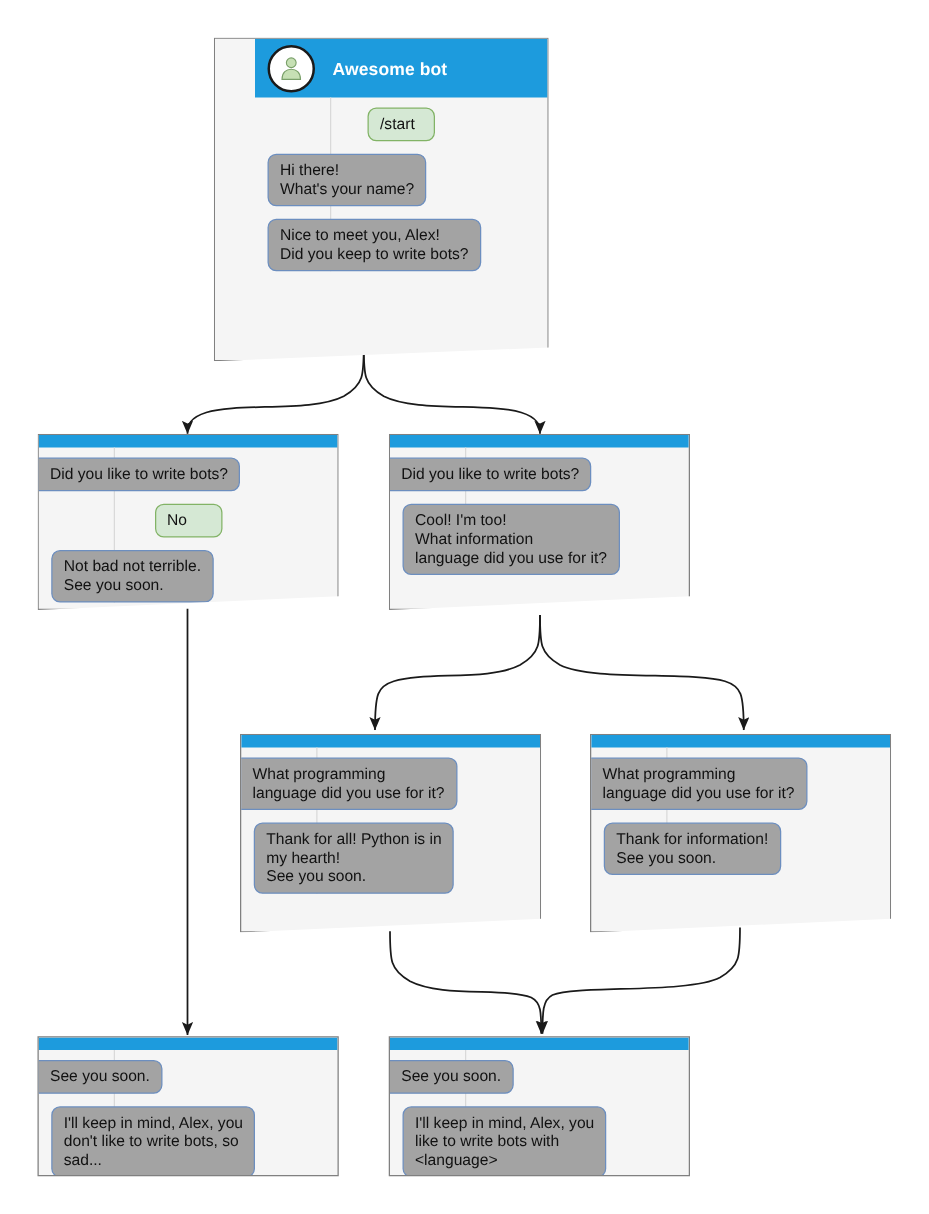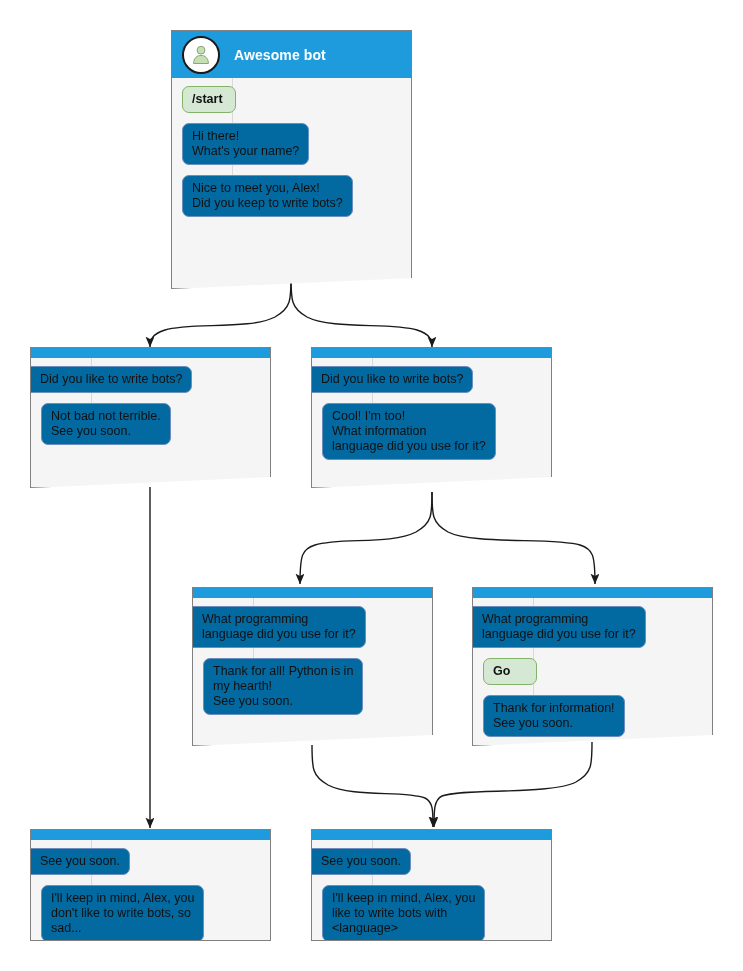--- a/index.html
+++ b/index.html
@@ -98,36 +98,36 @@
   .msg-row {
     position: relative;
     display: flex;
     width: 100%;
     box-sizing: border-box;
     padding: 0 10px;
     margin-bottom: 10px;
     z-index: 2;
   }
   .msg-row.bot   { justify-content: flex-start; }
-  .msg-row.user  { justify-content: flex-start; font-weight: bold; }
+  .msg-row.user  { justify-content: center; }
   .msg-row.flush { padding-left: 0; }
 
   .bubble {
     display: inline-block;
     font-size: 12.5px;
     line-height: 15px;
     color: #111111;
     border-radius: 7px;
     padding: 5px 9px;
     box-sizing: border-box;
     white-space: pre-line;
     border: 1px solid;
   }
   .bubble.bot {
-    background: #0369a1;
+    background: #a3a3a3;
     border-color: #6c8ebf;
   }
   .bubble.user {
     background: #d5e8d4;
     border-color: #82b366;
     min-width: 54px;
     text-align: left;
   }
   .bubble.clip-left {
     border-top-left-radius: 0;
@@ -155,21 +155,21 @@
 
     <path d="M432,492 C432,515 432,523 448,532 C473,545 555,537 580,545 C593,549 595,555 595,584" fill="none" stroke="#1a1a1a" stroke-width="1.4" marker-end="url(#arrow)"></path>
 
     <path d="M150,487 L150,828" fill="none" stroke="#1a1a1a" stroke-width="1.4" marker-end="url(#arrow)"></path>
 
     <path d="M312,745 C312,768 312,776 328,785 C353,798 405,790 425,798 C433,802 433,810 433,827" fill="none" stroke="#1a1a1a" stroke-width="1.4" marker-end="url(#arrow)"></path>
 
     <path d="M592,742 C592,765 592,773 576,782 C551,795 462,788 442,796 C434,800 434,810 434,827" fill="none" stroke="#1a1a1a" stroke-width="1.4" marker-end="url(#arrow)"></path>
   </svg>
 
-  <div class="node skew-down-left" style="left:171px; top:30px; width:241px; height:259px;">
+  <div class="node skew-down-left" style="left:171px; top:30px; width:268px; height:259px;padding-left:32px;">
     <div class="node-header tall">
       <div class="avatar">
         <svg width="24" height="24" viewBox="0 0 24 24" aria-hidden="true">
           <circle cx="12" cy="7.2" r="3.9" fill="#c6e0b4" stroke="#7aa06a" stroke-width="0.9"></circle>
           <path d="M4.6,20.5 C4.6,14.9 8.1,12.4 12,12.4 C15.9,12.4 19.4,14.9 19.4,20.5 Z" fill="#c6e0b4" stroke="#7aa06a" stroke-width="0.9"></path>
         </svg>
       </div>
       <div class="bot-title">Awesome bot</div>
     </div>
     <div class="node-body">
@@ -188,20 +188,23 @@
     </div>
   </div>
 
   <div class="node skew-down-left" style="left:30px; top:347px; width:241px; height:141px;">
     <div class="node-header"></div>
     <div class="node-body">
       <div class="v-rule" style="left:60px;"></div>
       <div class="msg-row bot flush">
         <div class="bubble bot clip-left">Did you like to write bots?</div>
       </div>
+      <div class="msg-row user">
+        <div class="bubble user">No</div>
+      </div>
       <div class="msg-row bot">
         <div class="bubble bot">Not bad not terrible.
 See you soon.</div>
       </div>
     </div>
   </div>
 
   <div class="node skew-down-left" style="left:311px; top:347px; width:241px; height:141px;">
     <div class="node-header"></div>
     <div class="node-body">
@@ -234,23 +237,20 @@
   </div>
 
   <div class="node skew-down-left" style="left:472px; top:587px; width:241px; height:159px;">
     <div class="node-header"></div>
     <div class="node-body">
       <div class="v-rule" style="left:60px;"></div>
       <div class="msg-row bot flush">
         <div class="bubble bot clip-left">What programming
 language did you use for it?</div>
       </div>
-      <div class="msg-row user">
-        <div class="bubble user">Go</div>
-      </div>
       <div class="msg-row bot">
         <div class="bubble bot">Thank for information!
 See you soon.</div>
       </div>
     </div>
   </div>
 
   <div class="node" style="left:30px; top:829px; width:241px; height:112px;">
     <div class="node-header"></div>
     <div class="node-body">

